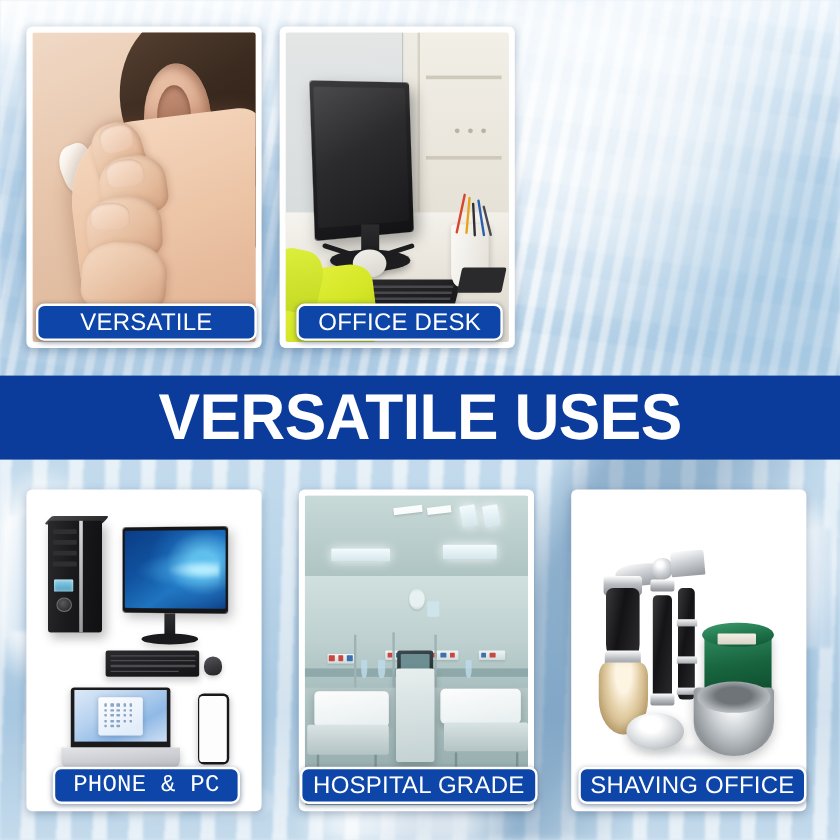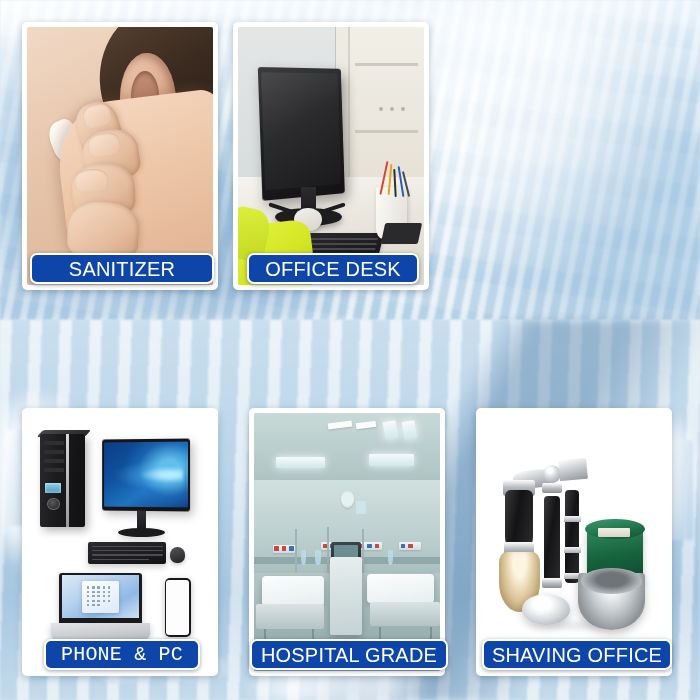--- a/index.html
+++ b/index.html
@@ -320,21 +320,21 @@
         <div class="fng" style="left:27%;top:29%;width:23%;height:20%;transform:rotate(-16deg);"></div>
         <div class="nail" style="left:30%;top:30%;width:15%;height:9%;transform:rotate(-14deg);"></div>
         <div class="fng" style="left:30%;top:40%;width:30%;height:19%;transform:rotate(-8deg);"></div>
         <div class="nail" style="left:33%;top:41%;width:17%;height:9%;transform:rotate(-8deg);"></div>
         <div class="fng" style="left:24%;top:53%;width:34%;height:20%;transform:rotate(-3deg);"></div>
         <div class="nail" style="left:26%;top:55%;width:18%;height:9%;transform:rotate(-3deg);"></div>
         <div class="fng" style="left:22%;top:68%;width:38%;height:22%;transform:rotate(4deg);"></div>
       </div>
     </div>
     <div class="pill" style="left:8px;bottom:6px;width:180px;height:27px;font-size:20px;">
-      <span>SANITIZER</span>
+      <span>VERSATILE</span>
     </div>
   </div>
 
   <div class="cell" style="left:233px;top:22px;width:196px;height:268px;">
     <div class="photo">
       <div class="sc-desk">
         <div class="d-wallL"></div>
         <div class="d-shelf"></div>
         <div class="d-shelfline" style="top:14%;"></div>
         <div class="d-shelfline" style="top:40%;"></div>
@@ -369,20 +369,23 @@
         <div class="d-glove"></div>
         <div class="d-glove2"></div>
       </div>
     </div>
     <div class="pill" style="left:14px;bottom:6px;width:168px;height:27px;font-size:20px;">
       <span>OFFICE DESK</span>
     </div>
   </div>
 
 
+  <div class="banner">
+    <div class="btxt">VERSATILE USES</div>
+  </div>
 
   <div class="cell" style="left:22px;top:408px;width:196px;height:268px;font-family:Liberation Mono, monospace;">
     <div class="photo">
       <div class="sc-pc">
         <div class="p-towertop"></div>
         <div class="p-tower"></div>
         <div class="p-stripe"></div>
         <div class="p-bay" style="top:11%;"></div>
         <div class="p-bay" style="top:14.5%;"></div>
         <div class="p-bay" style="top:18%;"></div>

